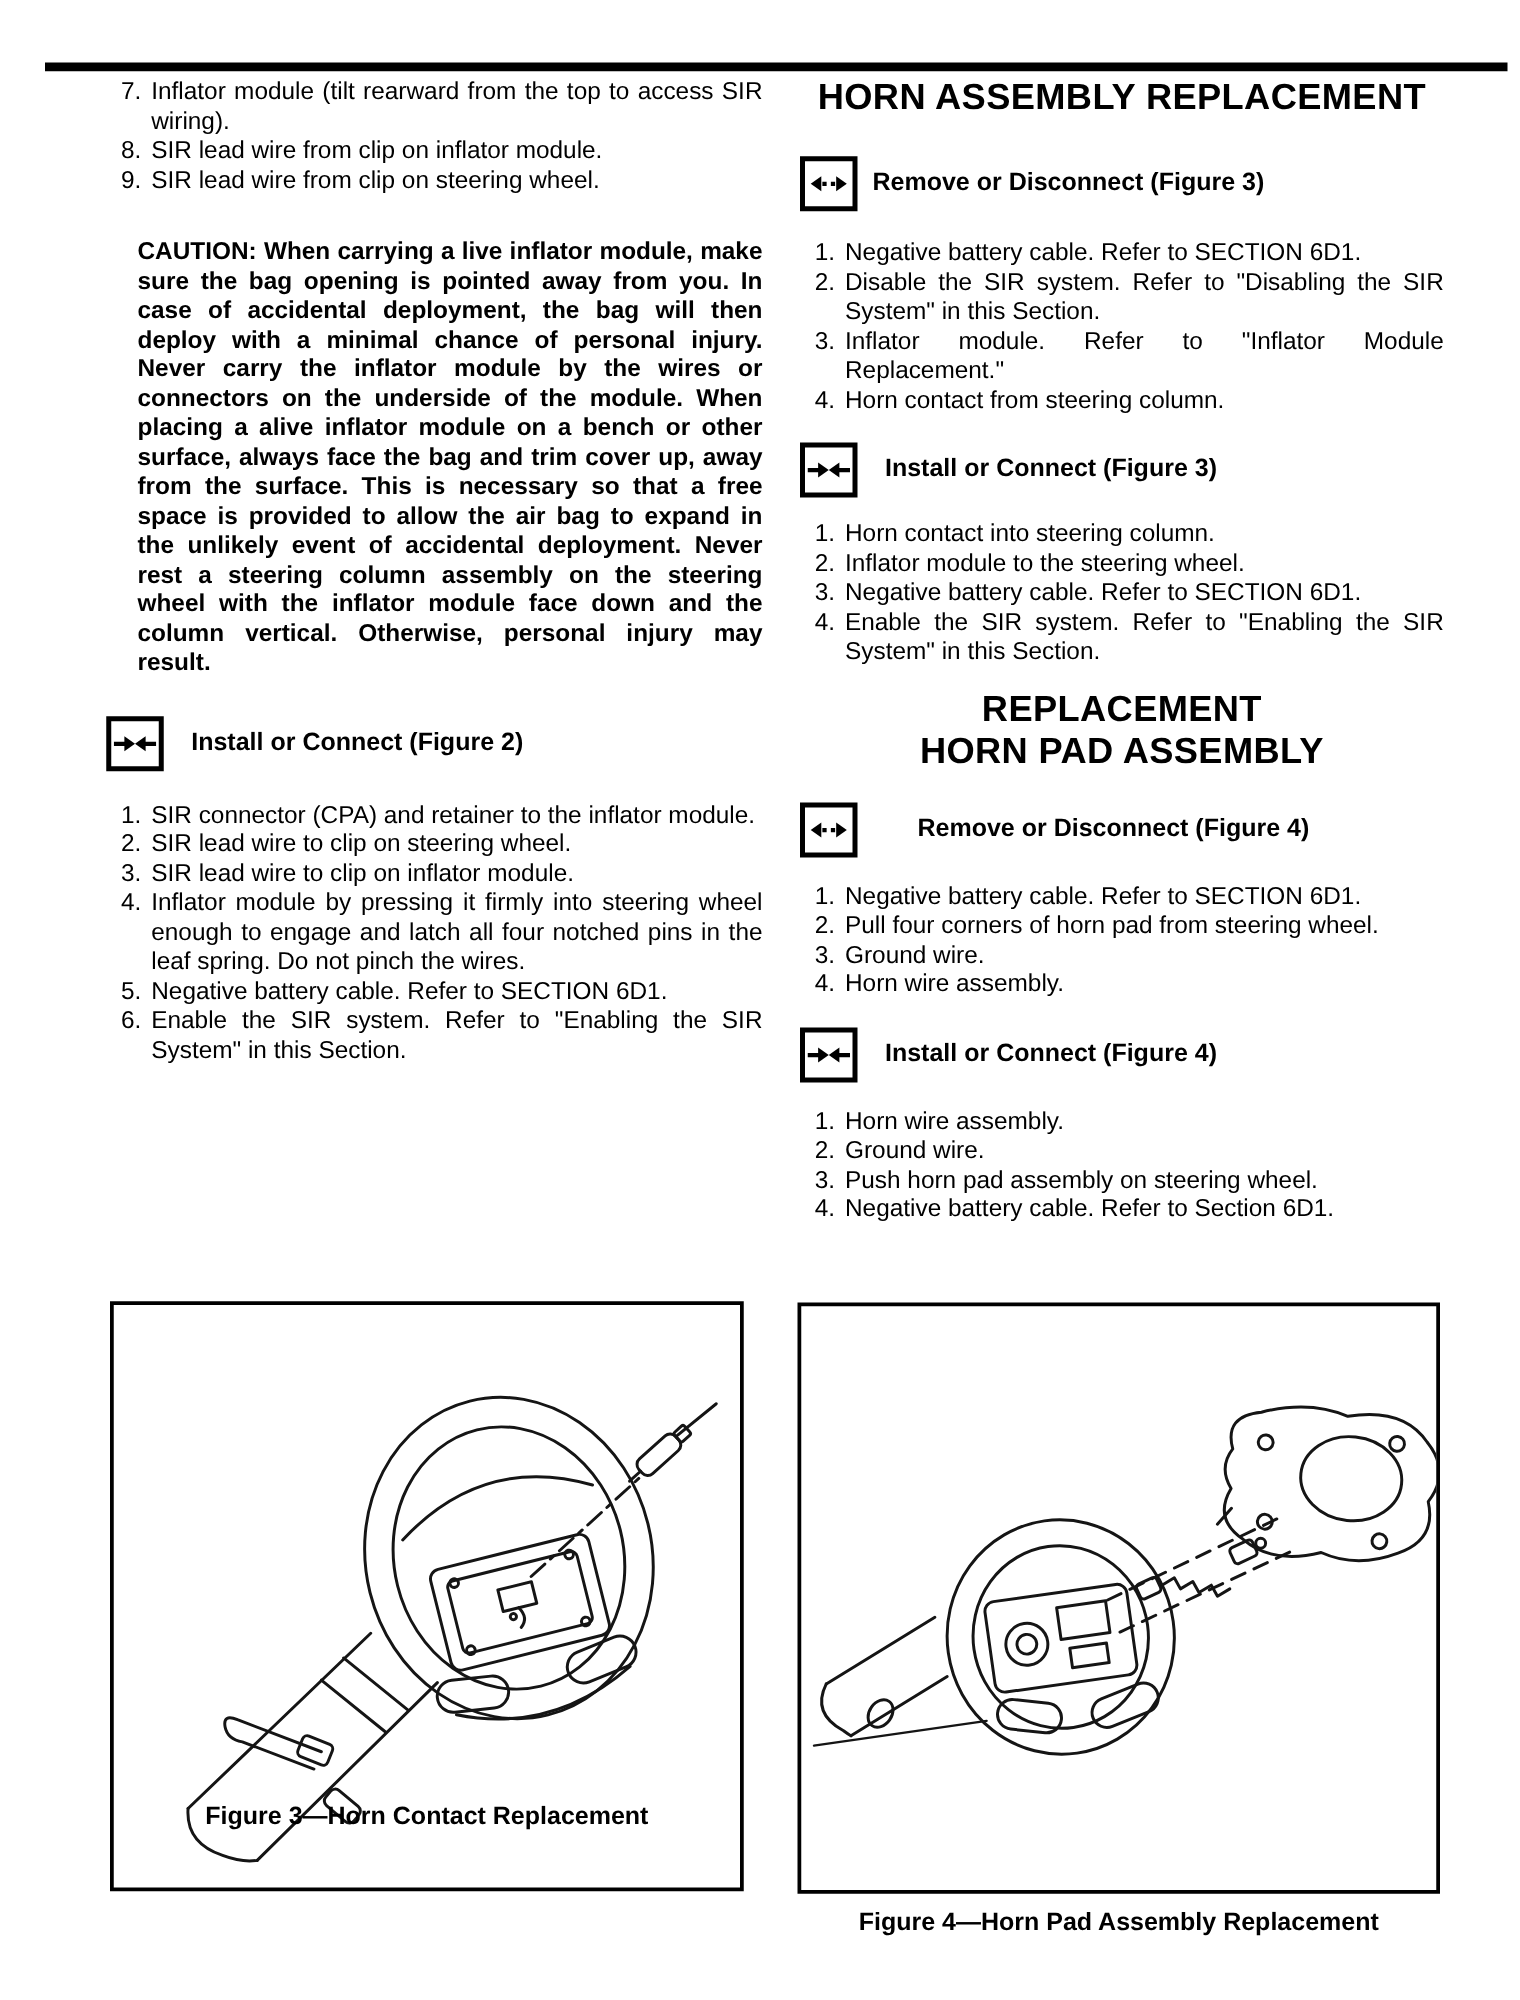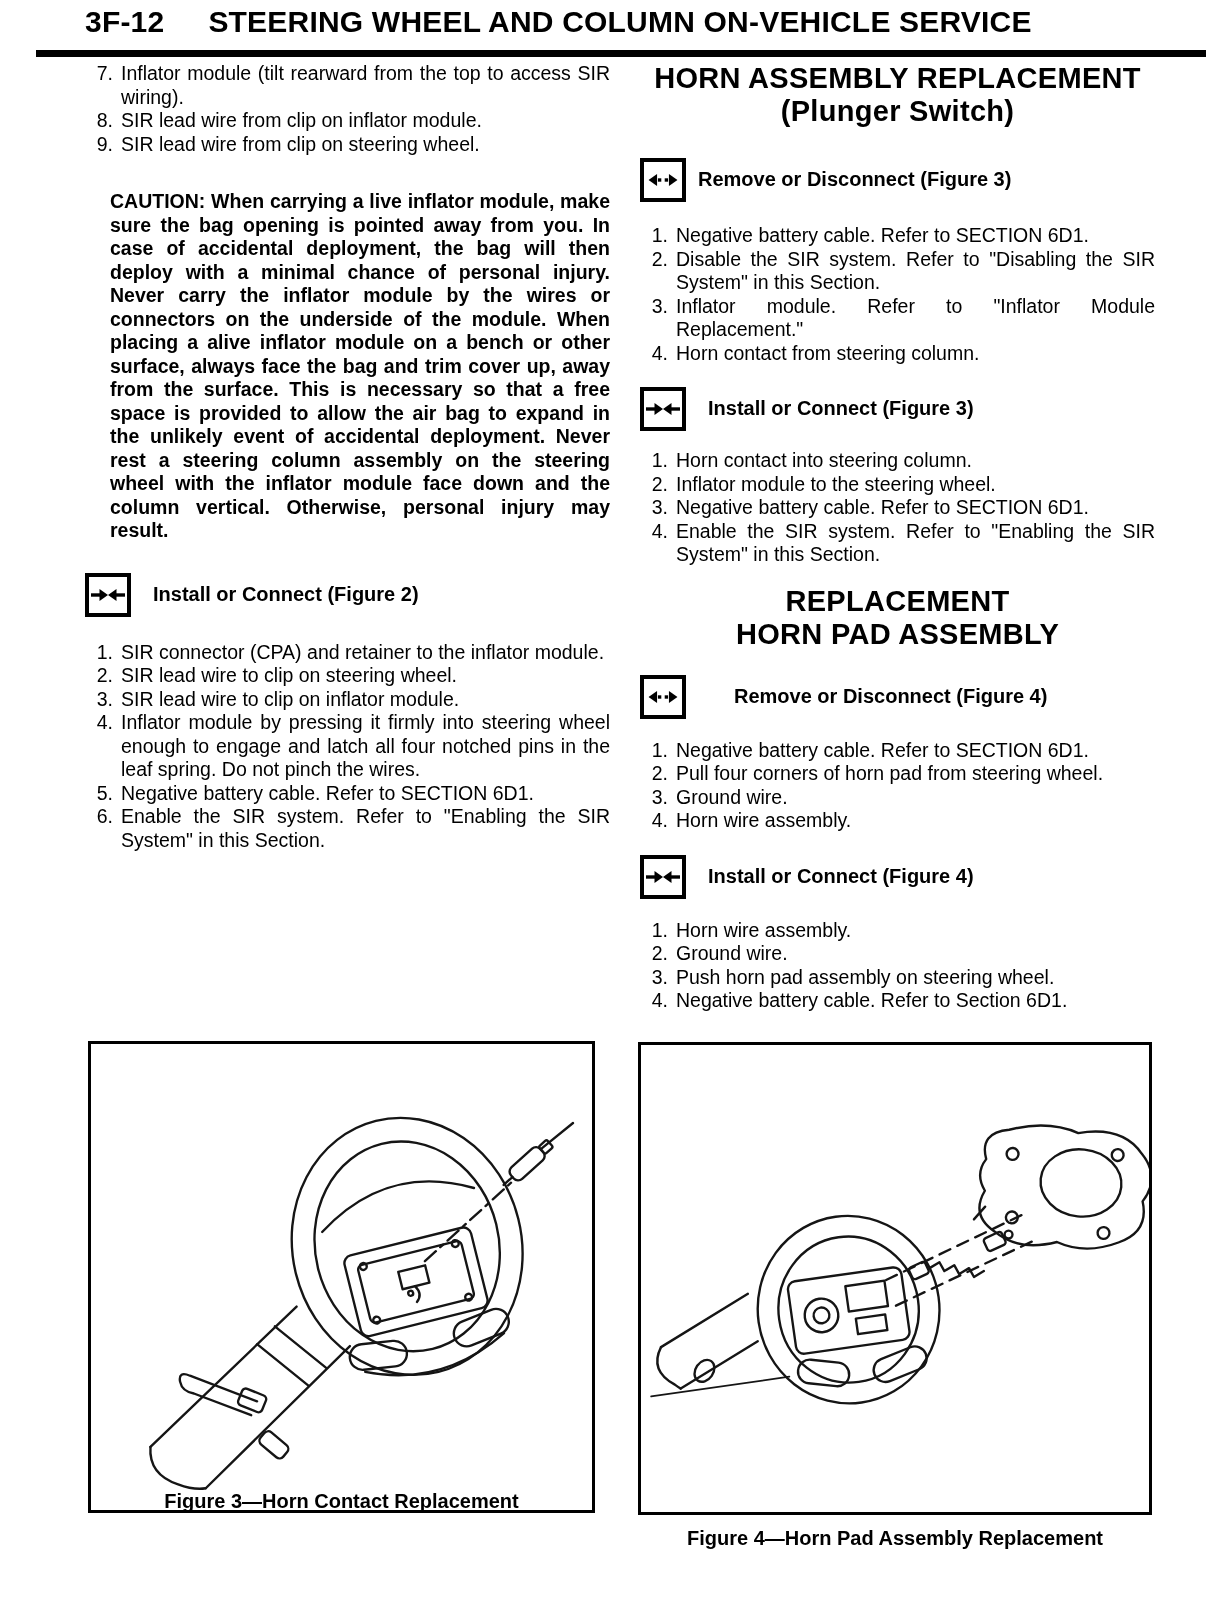--- a/index.html
+++ b/index.html
@@ -58,32 +58,28 @@
   .mt-st4 { margin-top:20px; }
 
   
   .figbox { position:absolute; border:3px solid #000; background:#fff; }
   .fig3 { left:88px;  top:1041px; width:507px; height:472px; }
   .fig4 { left:638px; top:1042px; width:514px; height:473px; }
   .figbox svg { display:block; width:100%; height:100%; }
   .caption {
     position:absolute; font-weight:700; font-size:20px; text-align:center;
   }
-  .cap3 { left:88px;  top:1442px; width:507px;margin-top:48px; }
+  .cap3 { left:88px;  top:1442px; width:507px; }
   .cap4 { left:638px; top:1527px; width:514px; }
 </style>
 </head>
 <body>
 
 <div class="page">
 
-  <div class="page-header">
-    <span>3F-12</span>
-    <span>STEERING WHEEL AND COLUMN ON-VEHICLE SERVICE</span>
-  </div>
   <div class="header-rule"></div>
 
   <section class="col-left">
 
     <div class="list">
       <div class="li">
         <span class="num">7.</span>
         <span class="txt">Inflator module (tilt rearward from the top to access SIR wiring).</span>
       </div>
       <div class="li">
@@ -137,21 +133,20 @@
         <span class="num">6.</span>
         <span class="txt">Enable the SIR system. Refer to "Enabling the SIR System" in this Section.</span>
       </div>
     </div>
   </section>
 
   <section class="col-right">
 
     <div class="r-title">
       <div>HORN ASSEMBLY REPLACEMENT</div>
-      <div>(Plunger Switch)</div>
     </div>
 
     <div class="op-header mt-op1">
       <span class="op-icon">
         <svg viewBox="0 0 40 40" width="34" height="34">
           <g stroke="#000" stroke-width="4" fill="#000">
             <line x1="14" y1="20" x2="18" y2="20"></line>
             <line x1="22" y1="20" x2="26" y2="20"></line>
           </g>
           <polygon points="13,13 3,20 13,27" fill="#000"></polygon>

